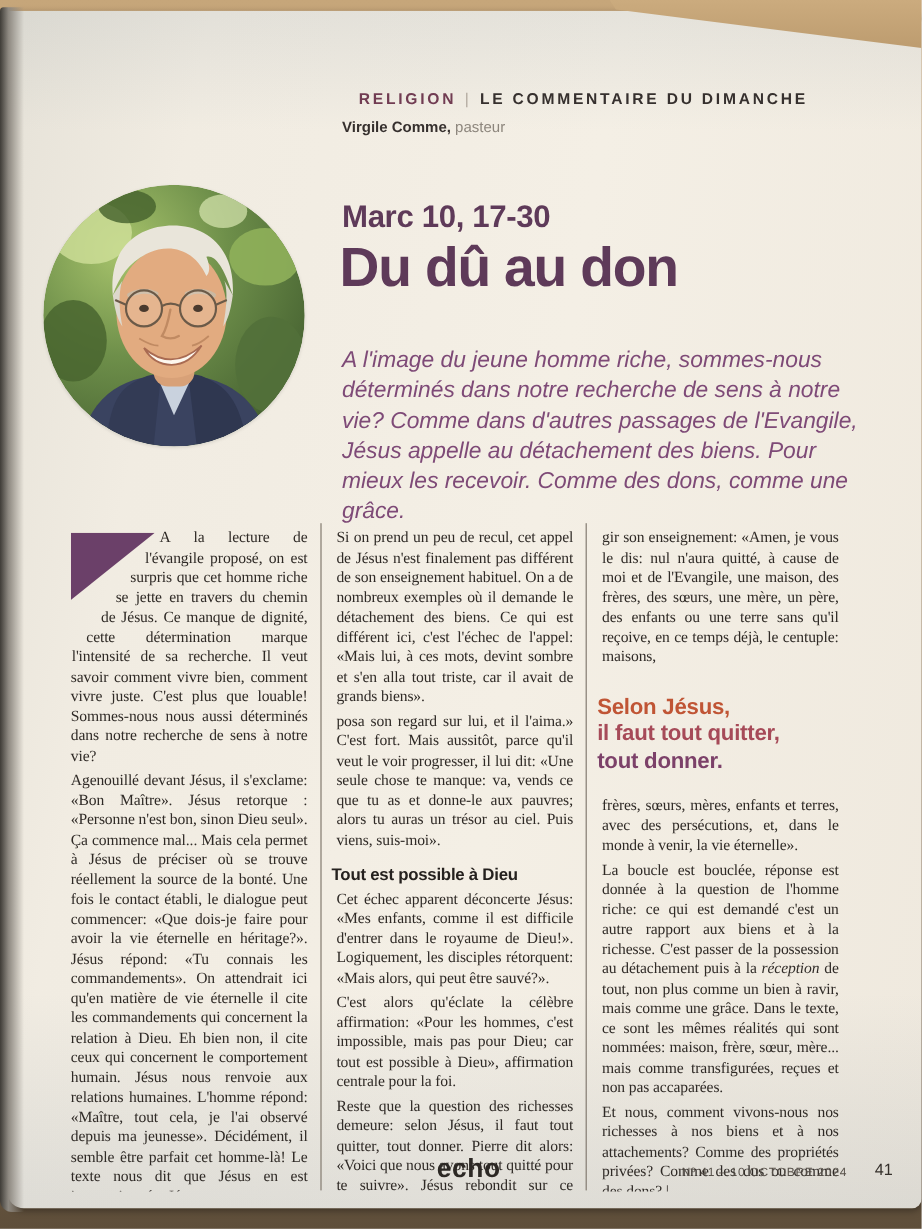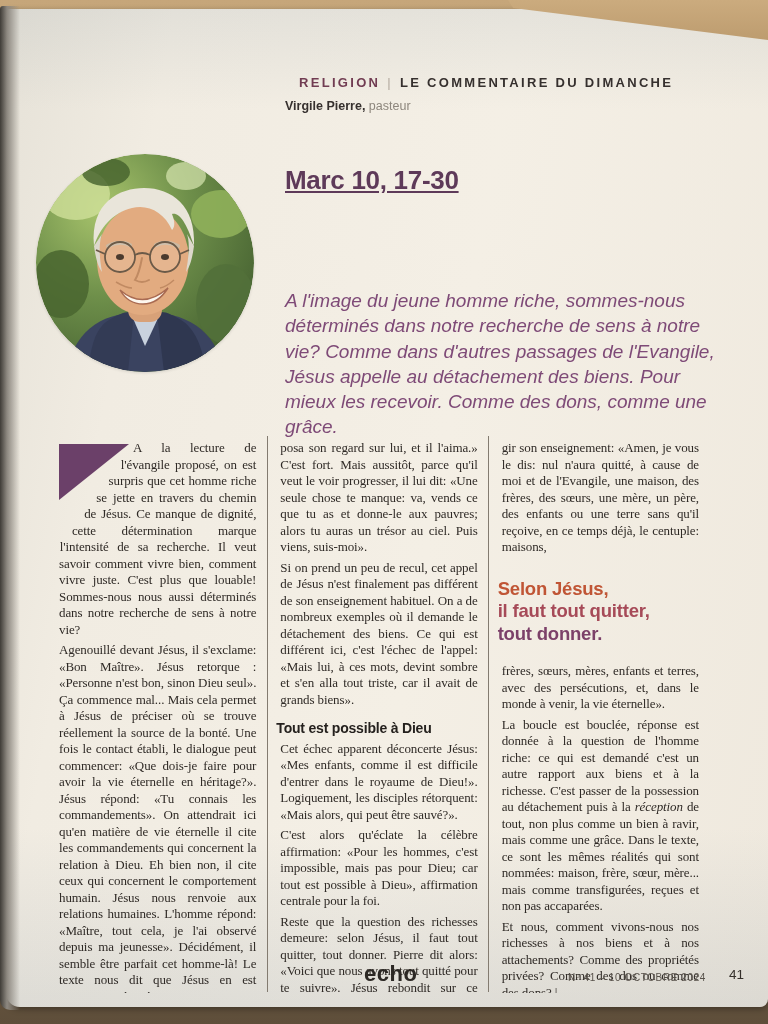--- a/index.html
+++ b/index.html
@@ -31,21 +31,21 @@
   .kicker .sep{color:#b2a89e;font-weight:400;padding:0 7px;}
   .kicker .ktitle{color:#36302e;}
   .byline{position:absolute;left:279px;top:90px;font-size:12.5px;color:#36302e;}
   .byline .role{color:#8d867d;}
 
   
   .portrait{position:absolute;left:30px;top:145px;width:218px;height:218px;border-radius:50%;
     overflow:hidden;box-shadow:0 1px 3px rgba(0,0,0,.12);}
 
   
-  .ref{position:absolute;left:279px;top:156px;font-size:26px;font-weight:700;color:#5e3a59;letter-spacing:-.3px;text-decoration:underline;}
+  .ref{position:absolute;left:279px;top:156px;font-size:26px;font-weight:700;color:#5e3a59;letter-spacing:-.3px;}
   .title{position:absolute;left:277px;top:186px;font-size:46px;font-weight:700;color:#5e3a59;letter-spacing:-1px;}
   .lead{position:absolute;left:279px;top:260px;width:436px;font-size:19px;line-height:1.33;
     color:#7e4a77;font-weight:500;font-style:italic;}
 
   
   .cols{position:absolute;left:49px;top:427px;width:648px;height:557px;display:flex;gap:16px;overflow:hidden;}
   .col{flex:1;font-family:"Liberation Serif",serif;font-size:13px;line-height:16.5px;
     color:#2f2a26;text-align:justify;hyphens:auto;letter-spacing:-.1px;}
   .col p{margin:4px;}
   .tri{float:left;width:74px;height:100px;margin-right:7px;
@@ -72,21 +72,21 @@
 </style>
 </head>
 <body>
 
 <div class="sheet">
 
   <div class="kicker">
     <span class="sect">RELIGION</span><span class="sep">|</span><span class="ktitle">LE COMMENTAIRE DU DIMANCHE</span>
   </div>
   <div class="byline">
-    <b>Virgile Pierre,</b><span class="role"> pasteur</span>
+    <b>Virgile Comme,</b><span class="role"> pasteur</span>
   </div>
 
   <div class="portrait">
     <svg width="218" height="218" viewBox="0 0 218 218">
       <defs>
         <radialGradient id="gleaf" cx="30%" cy="25%" r="90%">
           <stop offset="0%" stop-color="#a8c46c"></stop>
             <stop offset="45%" stop-color="#6e8f4a"></stop>
             <stop offset="100%" stop-color="#3f5a2d"></stop>
         </radialGradient>
@@ -129,33 +129,34 @@
 
         <path d="M106 104 Q103 120 99 126 Q106 130 113 126" stroke="#c08a62" stroke-width="2" fill="none" stroke-linecap="round"></path>
 
         <path d="M84 136 Q107 156 132 134 Q122 150 107 150 Q92 150 84 136 Z" fill="#fdf7ee" stroke="#a96b52" stroke-width="1.5"></path>
         <path d="M80 128 Q90 134 96 134 M138 126 Q130 133 124 134" stroke="#c08a62" stroke-width="1.5" fill="none"></path>
       </g>
     </svg>
   </div>
 
   <div class="ref">Marc 10, 17-30</div>
+  <div class="title">Du dû au don</div>
   <p class="lead">A l'image du jeune homme riche, sommes-nous déterminés dans notre recherche de sens à notre vie? Comme dans d'autres passages de l'Evangile, Jésus appelle au détachement des biens. Pour mieux les recevoir. Comme des dons, comme une grâce.</p>
 
   <div class="rule r1"></div>
   <div class="rule r2"></div>
 
   <div class="cols">
     <div class="col" lang="fr">
       <p><span class="tri"></span><span>A la lecture de l'évangile proposé, on est surpris que cet homme riche se jette en travers du chemin de Jésus. Ce manque de dignité, cette détermination marque l'intensité de sa recherche. Il veut savoir comment vivre bien, comment vivre juste. C'est plus que louable! Sommes-nous nous aussi déterminés dans notre recherche de sens à notre vie?</span></p>
       <p>Agenouillé devant Jésus, il s'exclame: «Bon Maître». Jésus retorque : «Personne n'est bon, sinon Dieu seul». Ça commence mal... Mais cela permet à Jésus de préciser où se trouve réellement la source de la bonté. Une fois le contact établi, le dialogue peut commencer: «Que dois-je faire pour avoir la vie éternelle en héritage?». Jésus répond: «Tu connais les commandements». On attendrait ici qu'en matière de vie éternelle il cite les commandements qui concernent la relation à Dieu. Eh bien non, il cite ceux qui concernent le comportement humain. Jésus nous renvoie aux relations humaines. L'homme répond: «Maître, tout cela, je l'ai observé depuis ma jeunesse». Décidément, il semble être parfait cet homme-là! Le texte nous dit que Jésus en est impressionné. «Jésus</p>
     </div>
     <div class="col" lang="fr">
+      <p>Si on prend un peu de recul, cet appel de Jésus n'est finalement pas différent de son enseignement habituel. On a de nombreux exemples où il demande le détachement des biens. Ce qui est différent ici, c'est l'échec de l'appel: «Mais lui, à ces mots, devint sombre et s'en alla tout triste, car il avait de grands biens».</p>
       <p>posa son regard sur lui, et il l'aima.» C'est fort. Mais aussitôt, parce qu'il veut le voir progresser, il lui dit: «Une seule chose te manque: va, vends ce que tu as et donne-le aux pauvres; alors tu auras un trésor au ciel. Puis viens, suis-moi».</p>
-      <p>Si on prend un peu de recul, cet appel de Jésus n'est finalement pas différent de son enseignement habituel. On a de nombreux exemples où il demande le détachement des biens. Ce qui est différent ici, c'est l'échec de l'appel: «Mais lui, à ces mots, devint sombre et s'en alla tout triste, car il avait de grands biens».</p>
       <h2 class="subhead">Tout est possible à Dieu</h2>
       <p>Cet échec apparent déconcerte Jésus: «Mes enfants, comme il est difficile d'entrer dans le royaume de Dieu!». Logiquement, les disciples rétorquent: «Mais alors, qui peut être sauvé?».</p>
       <p>C'est alors qu'éclate la célèbre affirmation: «Pour les hommes, c'est impossible, mais pas pour Dieu; car tout est possible à Dieu», affirmation centrale pour la foi.</p>
       <p>Reste que la question des richesses demeure: selon Jésus, il faut tout quitter, tout donner. Pierre dit alors: «Voici que nous avons tout quitté pour te suivre». Jésus rebondit sur ce constat pour élar-</p>
     </div>
     <div class="col" lang="fr">
       <p>gir son enseignement: «Amen, je vous le dis: nul n'aura quitté, à cause de moi et de l'Evangile, une maison, des frères, des sœurs, une mère, un père, des enfants ou une terre sans qu'il reçoive, en ce temps déjà, le centuple: maisons,</p>
       <div class="pullquote">
         <span class="l1">Selon Jésus,</span>
         <span class="l2">il faut tout quitter,</span>

